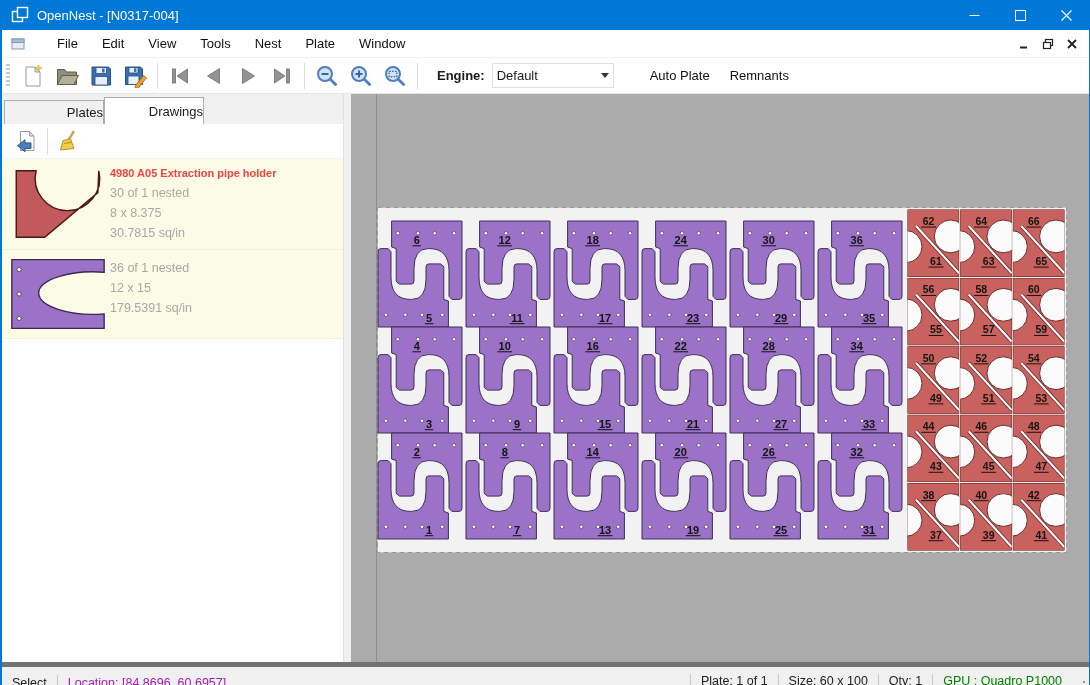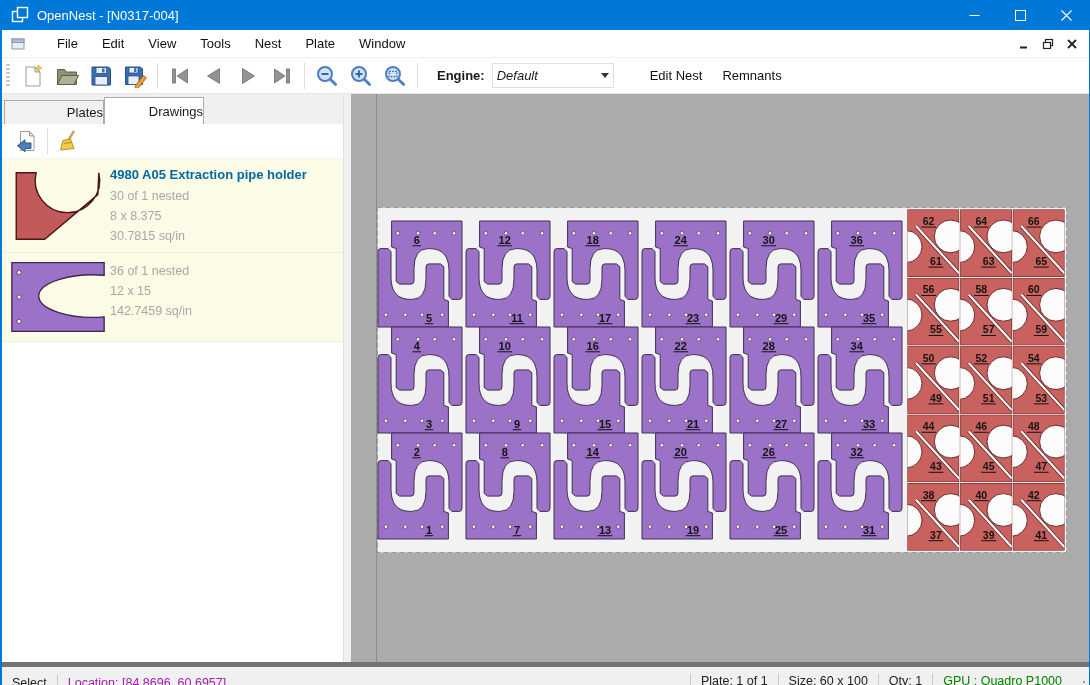--- a/index.html
+++ b/index.html
@@ -21,40 +21,40 @@
   
   .toolbar{height:35px;background:#fff;display:flex;align-items:center;border-bottom:1px solid #e6e6e6;}
   .tb-grip{width:4px;height:24px;margin:0 6px 0 4px;
      background:repeating-linear-gradient(to bottom,#c9c9c9 0 2px,transparent 2px 4px);}
   .tb-btn{width:34px;height:30px;display:flex;align-items:center;justify-content:center;}
   .tb-btn svg{width:24px;height:24px;}
   .tb-sep{width:1px;height:26px;background:#dcdcdc;margin:0 5px;}
   .engine-label{font-weight:bold;margin:0 7px 0 14px;}
   .engine-combo{width:112px;height:23px;background:#fff;border:1px solid #e0e0e0;
      display:flex;align-items:center;padding:0 4px;}
-  .engine-combo .val{flex:1;font-style:italic;}
+  .engine-combo .val{flex:1;}
   .combo-arrow{width:0;height:0;border-left:4px solid transparent;border-right:4px solid transparent;
      border-top:5px solid #333;}
   .tb-text-btn{padding:4px 10px;color:#111;}
   
   .main{display:flex;height:568px;}
   .sidebar{width:342px;background:#fff;border-right:1px solid #e0e0e0;box-sizing:border-box;
      display:flex;flex-direction:column;}
   .tabstrip{height:30px;background:#f0f0f0;display:flex;align-items:flex-end;}
   .tab{height:24px;line-height:24px;width:100px;text-align:right;background:#f1f1f1;
      border:1px solid #acacac;border-bottom:none;box-sizing:border-box;}
   .tab.active{background:#fff;height:27px;line-height:27px;position:relative;z-index:2;}
   .panel-toolbar{height:34px;background:#fff;display:flex;align-items:center;padding-left:8px;
      border-bottom:1px solid #f3f3f3;}
   .panel-toolbar .tb-btn{width:32px;}
   .drawing-list{flex:1;overflow:hidden;background:#fff;}
   .drawing-item{display:flex;background:#fbfbe6;border-bottom:1px solid #f0f0d8;padding:6px 4px;min-height:72px;}
   .thumb-box{width:104px;display:flex;align-items:center;justify-content:center;}
   .drawing-text{flex:1;padding-top:2px;}
-  .drawing-title{font-weight:bold;font-size:13px;color:#0369a1;margin-bottom:4px;}
+  .drawing-title{font-weight:bold;font-size:11px;color:#ef4444;margin-bottom:4px;}
   .drawing-sub{font-size:12.5px;color:#a8a8a8;line-height:20px;}
   .splitter{width:7px;background:#f0f0f0;}
   .canvas{flex:1;position:relative;background:#ababab;overflow:hidden;}
   .canvas-guide{position:absolute;left:25px;top:0;bottom:0;width:1px;background:#8d8d8d;}
   .plate-wrap{position:absolute;left:26px;top:113px;width:690px;height:346px;}
   
   .statusbar{height:23px;background:#f0f0f0;border-top:5px solid #737373;display:flex;
      align-items:flex-end;font-size:12.5px;color:#222;}
   .sb-item{padding:0 10px;white-space:nowrap;}
   .sb-sep{width:1px;height:15px;background:#c8c8c8;}
@@ -205,21 +205,21 @@
             <rect x="6.2" y="7.3" width="7.6" height="5.4" fill="none" stroke="#3566a6" stroke-width="1.3" stroke-dasharray="1.6 1.3"></rect>
           </svg>
         </span>
         <span class="tb-sep"></span>
       </span>
     <span class="engine-label">Engine:</span>
     <span class="engine-combo">
       <span class="val">Default</span>
       <span class="combo-arrow"></span>
     </span>
-    <span class="tb-text-btn" style="margin-left:26px;">Edit Nest</span>
+    <span class="tb-text-btn" style="margin-left:26px;">Auto Plate</span>
     <span class="tb-text-btn">Remnants</span>
   </div>
 
   <div class="main">
     <div class="sidebar">
       <div class="tabstrip">
         <span class="tab" style="margin-left:2px;">Plates</span>
         <span class="tab active">Drawings</span>
       </div>
       <div class="panel-toolbar" id="panel-toolbar">
@@ -260,21 +260,21 @@
             <svg width="100" height="76" viewBox="0 0 110 84">
               <path d="M4 4 L106 4 L106 18 A60 23.5 0 1 0 106 64 L106 80 L4 80 Z" stroke="#3a2850" stroke-width="1.5" fill="#9b72c8"></path>
               <circle cx="12" cy="15" r="2.3" fill="#fff" stroke="#333" stroke-width="0.8"></circle>
               <circle cx="12" cy="42" r="2.3" fill="#fff" stroke="#333" stroke-width="0.8"></circle>
               <circle cx="12" cy="69" r="2.3" fill="#fff" stroke="#333" stroke-width="0.8"></circle>
             </svg>
           </span>
           <div class="drawing-text">
             <div class="drawing-sub">36 of 1 nested</div>
             <div class="drawing-sub">12 x 15</div>
-            <div class="drawing-sub">142.7459 sq/in</div>
+            <div class="drawing-sub">179.5391 sq/in</div>
           </div>
         </div>
 
       </div>
     </div>
     <div class="splitter"></div>
     <div class="canvas">
       <div class="canvas-guide"></div>
       <div class="plate-wrap">
         <svg id="plate-svg" width="690" height="346" viewBox="0 0 690 346">

